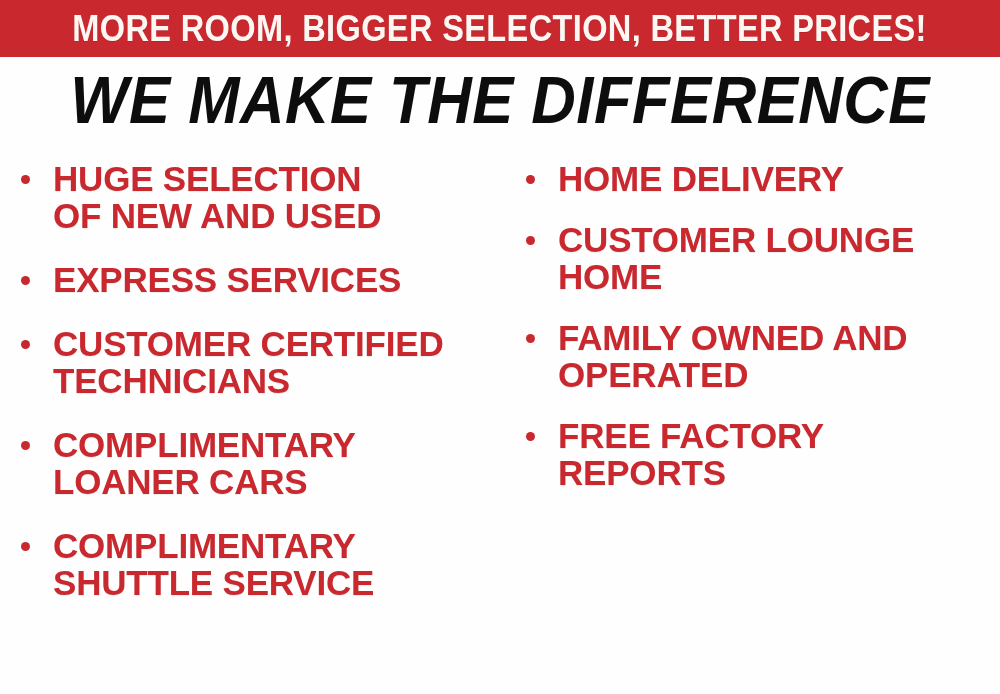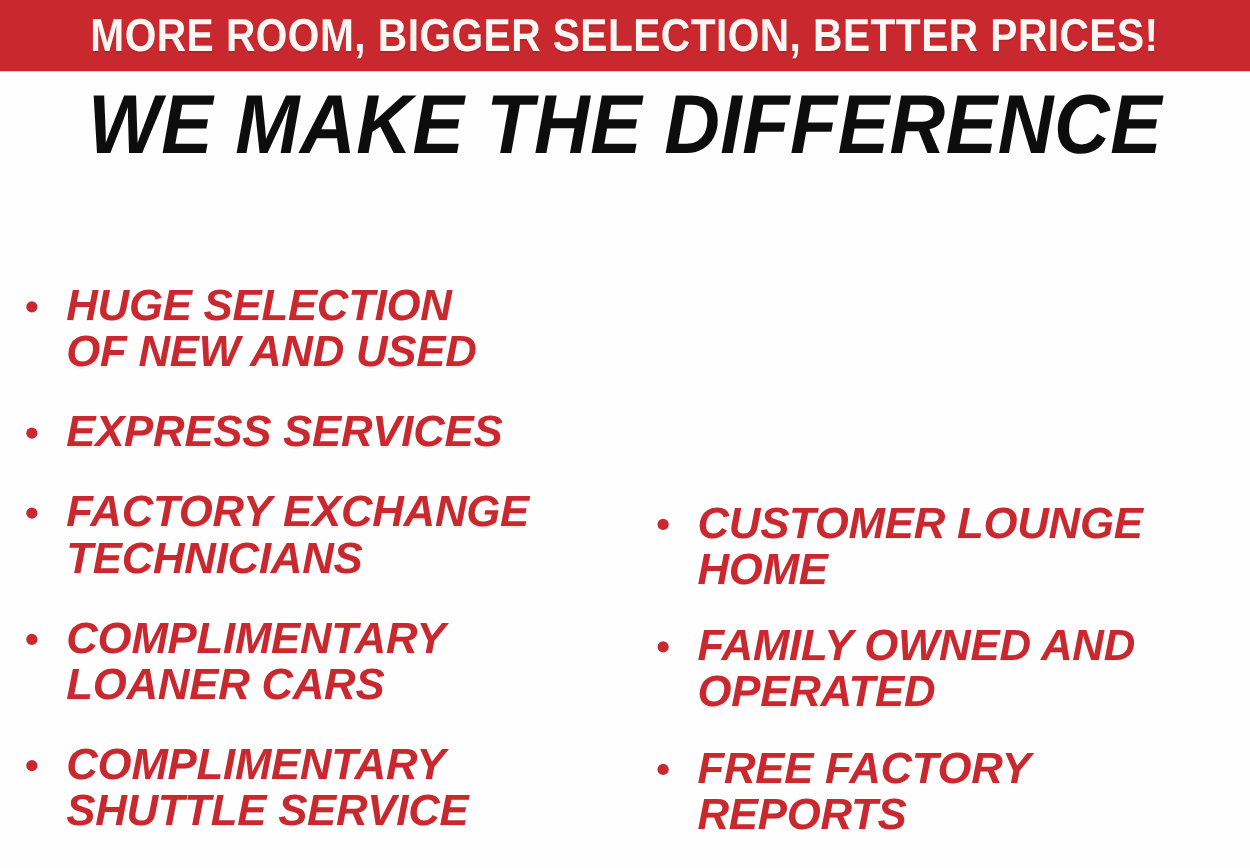--- a/index.html
+++ b/index.html
@@ -71,22 +71,21 @@
   }
 
   
   .columns {
     position: absolute;
     left: 0;
     top: 160px;
     width: 1000px;
     height: 534px;
     display: flex;
-    align-items: flex-end;
-    font-style: italic;
+    align-items: flex-start;
   }
   .column {
     box-sizing: border-box;
   }
   .column-left {
     width: 500px;
     padding-left: 17px;
     padding-right: 4px;
   }
   .column-right {
@@ -152,41 +151,45 @@
 OF NEW AND USED</span>
       </div>
 
       <div class="bullet-item">
         <span class="bullet-dot"></span>
         <span class="bullet-label">EXPRESS SERVICES</span>
       </div>
 
       <div class="bullet-item">
         <span class="bullet-dot"></span>
-        <span class="bullet-label">FACTORY EXCHANGE
+        <span class="bullet-label">CUSTOMER CERTIFIED
 TECHNICIANS</span>
       </div>
 
       <div class="bullet-item">
         <span class="bullet-dot"></span>
         <span class="bullet-label">COMPLIMENTARY
 LOANER CARS</span>
       </div>
 
       <div class="bullet-item">
         <span class="bullet-dot"></span>
         <span class="bullet-label">COMPLIMENTARY
 SHUTTLE SERVICE</span>
       </div>
 
     </div>
 
     <div class="column column-right">
 
 
+      <div class="bullet-item">
+        <span class="bullet-dot"></span>
+        <span class="bullet-label">HOME DELIVERY</span>
+      </div>
 
       <div class="bullet-item">
         <span class="bullet-dot"></span>
         <span class="bullet-label">CUSTOMER LOUNGE
 HOME</span>
       </div>
 
 
       <div class="bullet-item">
         <span class="bullet-dot"></span>

